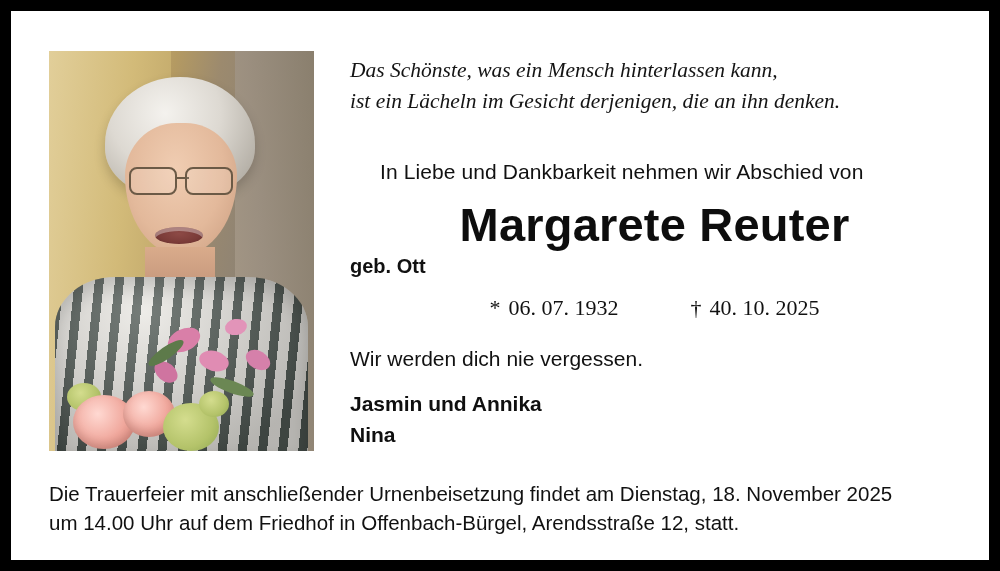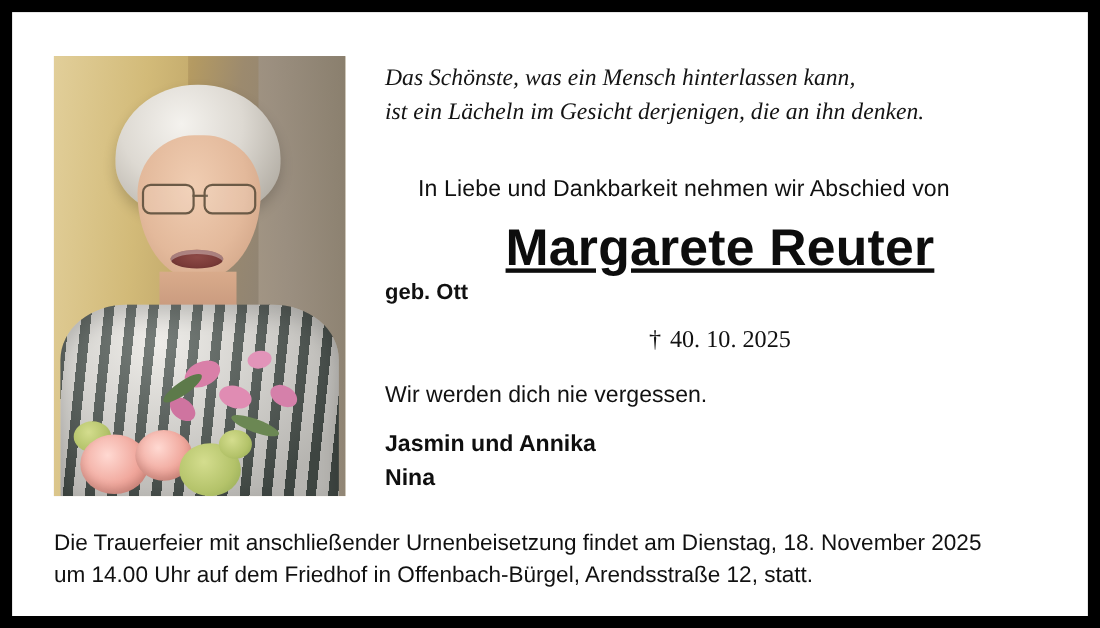--- a/index.html
+++ b/index.html
@@ -190,21 +190,20 @@
   }
   .name {
     margin-top: 16px;
     text-align: center;
     font-family: "Liberation Sans", sans-serif;
     font-weight: 700;
     font-size: 47px;
     line-height: 1.05;
     color: #0d0d0d;
     letter-spacing: .2px;
-    text-decoration: underline;
   }
   .born-name {
     margin-top: 6px;
     text-align: left;
     font-family: "Liberation Sans", sans-serif;
     font-weight: 700;
     font-size: 20px;
     color: #111111;
   }
   .dates {
@@ -292,20 +291,23 @@
           <div>ist ein Lächeln im Gesicht derjenigen, die an ihn denken.</div>
         </div>
 
         <div class="intro">In Liebe und Dankbarkeit nehmen wir Abschied von</div>
 
         <div class="name">Margarete Reuter</div>
 
         <div class="born-name">geb. Ott</div>
 
         <div class="dates">
+          <span class="d-birth">
+            <span class="sym">*</span><span>06. 07. 1932</span>
+          </span>
           <span class="d-death">
             <span class="sym">†</span><span>40. 10. 2025</span>
           </span>
         </div>
 
         <div class="farewell">Wir werden dich nie vergessen.</div>
 
         <div class="survivors">
           <div>Jasmin und Annika</div>
           <div>Nina</div>

